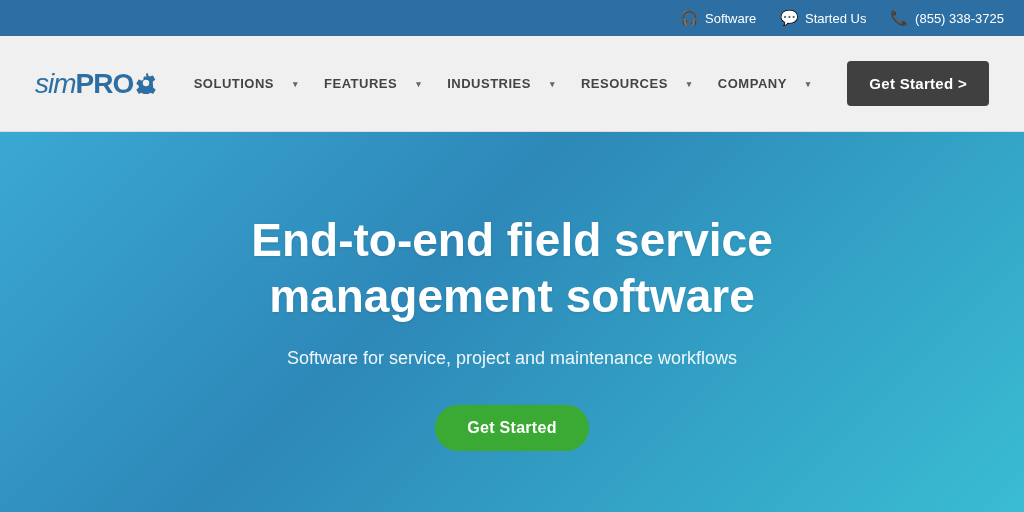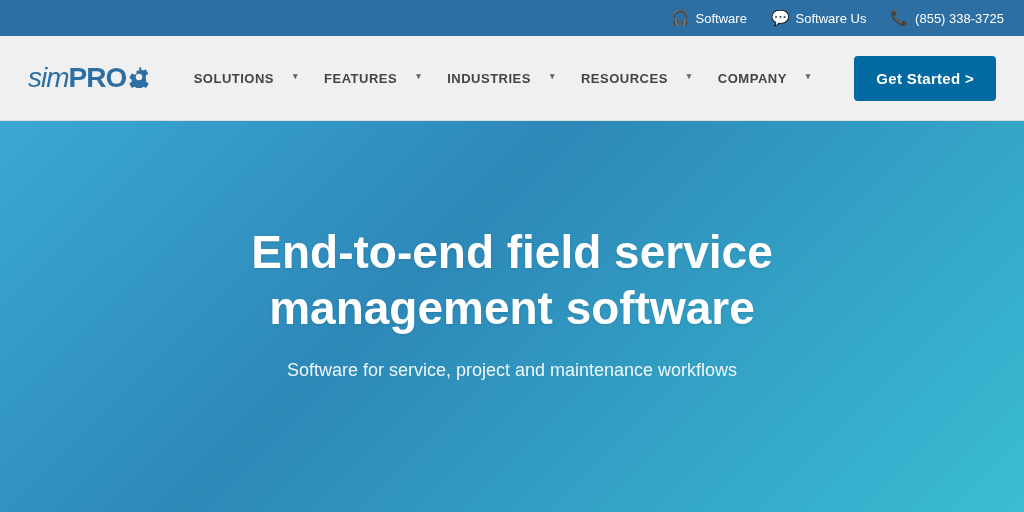--- a/index.html
+++ b/index.html
@@ -23,24 +23,24 @@
       font-size: 13px;
       cursor: pointer;
     }
     .top-bar-item .icon {
       font-size: 15px;
     }
 
     
     .nav-bar {
       background-color: #f0f0f0;
-      height: 85px;
+      height: 96px;
       display: flex;
       align-items: center;
-      padding: 0 28px;
+      padding: 0 35px;
       justify-content: space-between;
       border-bottom: 1px solid #ddd;
     }
     .logo {
       display: flex;
       align-items: center;
       font-size: 28px;
       font-weight: bold;
       color: #2d6fa3;
       cursor: pointer;
@@ -70,31 +70,31 @@
     }
     .nav-link {
       color: #444;
       font-size: 13px;
       font-weight: 600;
       letter-spacing: 0.5px;
       text-transform: uppercase;
       padding: 8px 10px;
       cursor: pointer;
       display: flex;
-      align-items: flex-start;
+      align-items: center;
       gap: 19px;
       white-space: nowrap;
     }
     .chevron {
       font-size: 9px;
       color: #666;
     }
 
     .get-started-btn {
-      background-color: #0369a1;
+      background-color: #404040;
       color: #fff;
       font-size: 15px;
       font-weight: 700;
       padding: 14px 22px;
       border: none;
       border-radius: 4px;
       cursor: pointer;
       white-space: nowrap;
       letter-spacing: 0.3px;
     }
@@ -140,21 +140,21 @@
 </head>
 <body>
 
 <div class="top-bar">
   <div class="top-bar-item">
     <span class="icon">🎧</span>
     <span>Software</span>
   </div>
   <div class="top-bar-item">
     <span class="icon">💬</span>
-    <span>Software Us</span>
+    <span>Started Us</span>
   </div>
   <div class="top-bar-item">
     <span class="icon">📞</span>
     <span>(855) 338-3725</span>
   </div>
 </div>
 
 <div class="nav-bar">
   <a class="logo" href="#">
     <span class="sim">sim</span>
@@ -186,13 +186,14 @@
       <span class="chevron">▾</span>
     </div>
   </nav>
 
   <button class="get-started-btn">Get Started &gt;</button>
 </div>
 
 <div class="hero">
   <h1 class="hero-title">End-to-end field service management software</h1>
   <p class="hero-subtitle">Software for service, project and maintenance workflows</p>
+  <button class="hero-cta-btn">Get Started</button>
 </div>
 
 </body></html>

